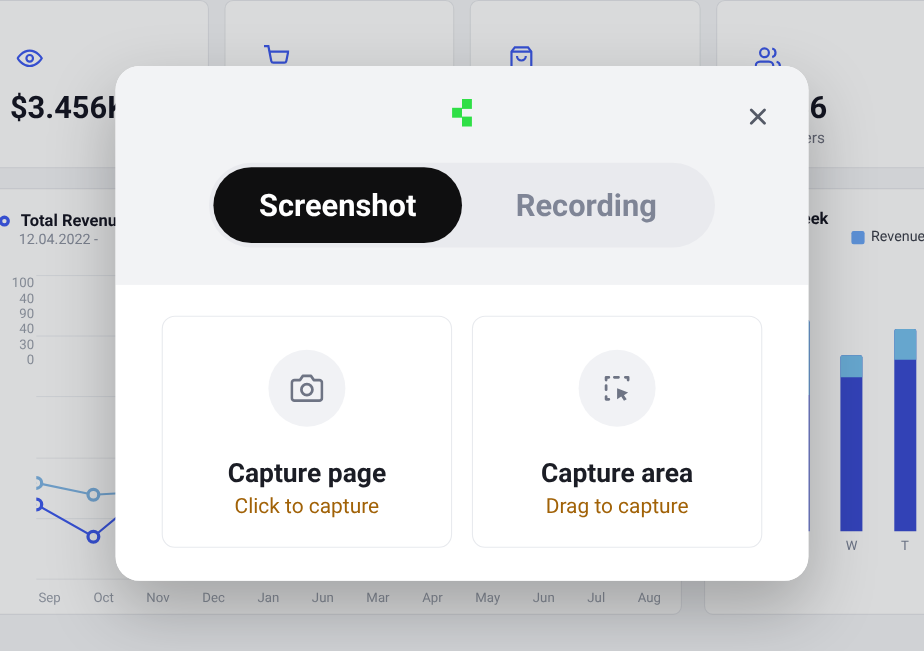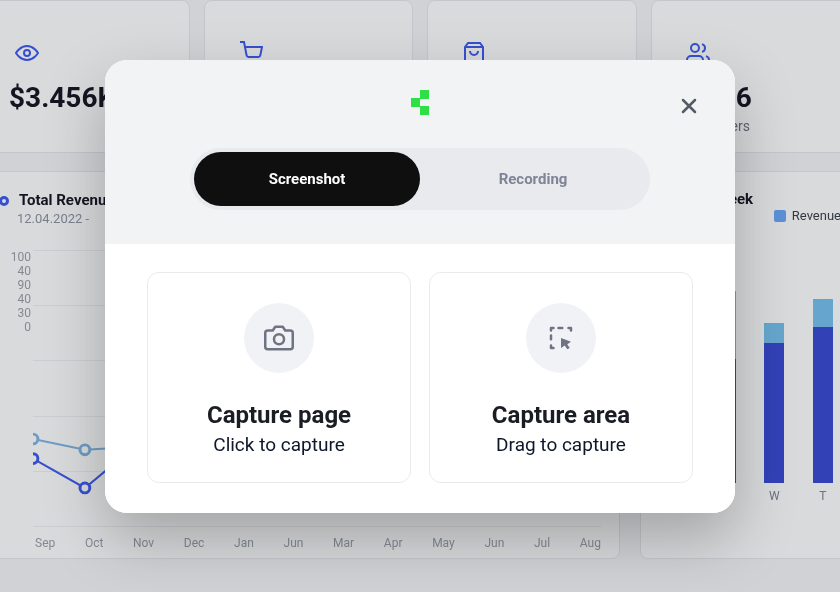--- a/index.html
+++ b/index.html
@@ -140,21 +140,21 @@
     margin: 0 auto;
     background:#e9eaee;
     border-radius: 999px;
     display:flex;
     padding:4px;
   }
   .segmented button {
     flex:1;
     border:none;
     background:transparent;
-    font-size:15px;
+    font-size:28px;
     font-weight:700;
     padding: 18px 10px;
     border-radius:999px;
     cursor:pointer;
     color:#7f8596;
     font-family: inherit;
   }
   .segmented button.active {
     background:#0f0f10;
     color:#ffffff;
@@ -180,21 +180,21 @@
     border-radius:50%;
     background:#f1f2f5;
     margin:0 auto 28px;
     display:flex; align-items:center; justify-content:center;
     color:#6e7484;
   }
   .option-title {
     font-size:24px; font-weight:700; color:#1b1d25; margin-bottom:4px;
   }
   .option-sub {
-    font-size:19px; color:#0f172a;
+    font-size:19px; color:#a16207;
   }
 </style>
 </head>
 <body>
 
 <div class="bg">
 
   <div class="cards">
 
     <div class="card" style="margin-left:-20px;">

